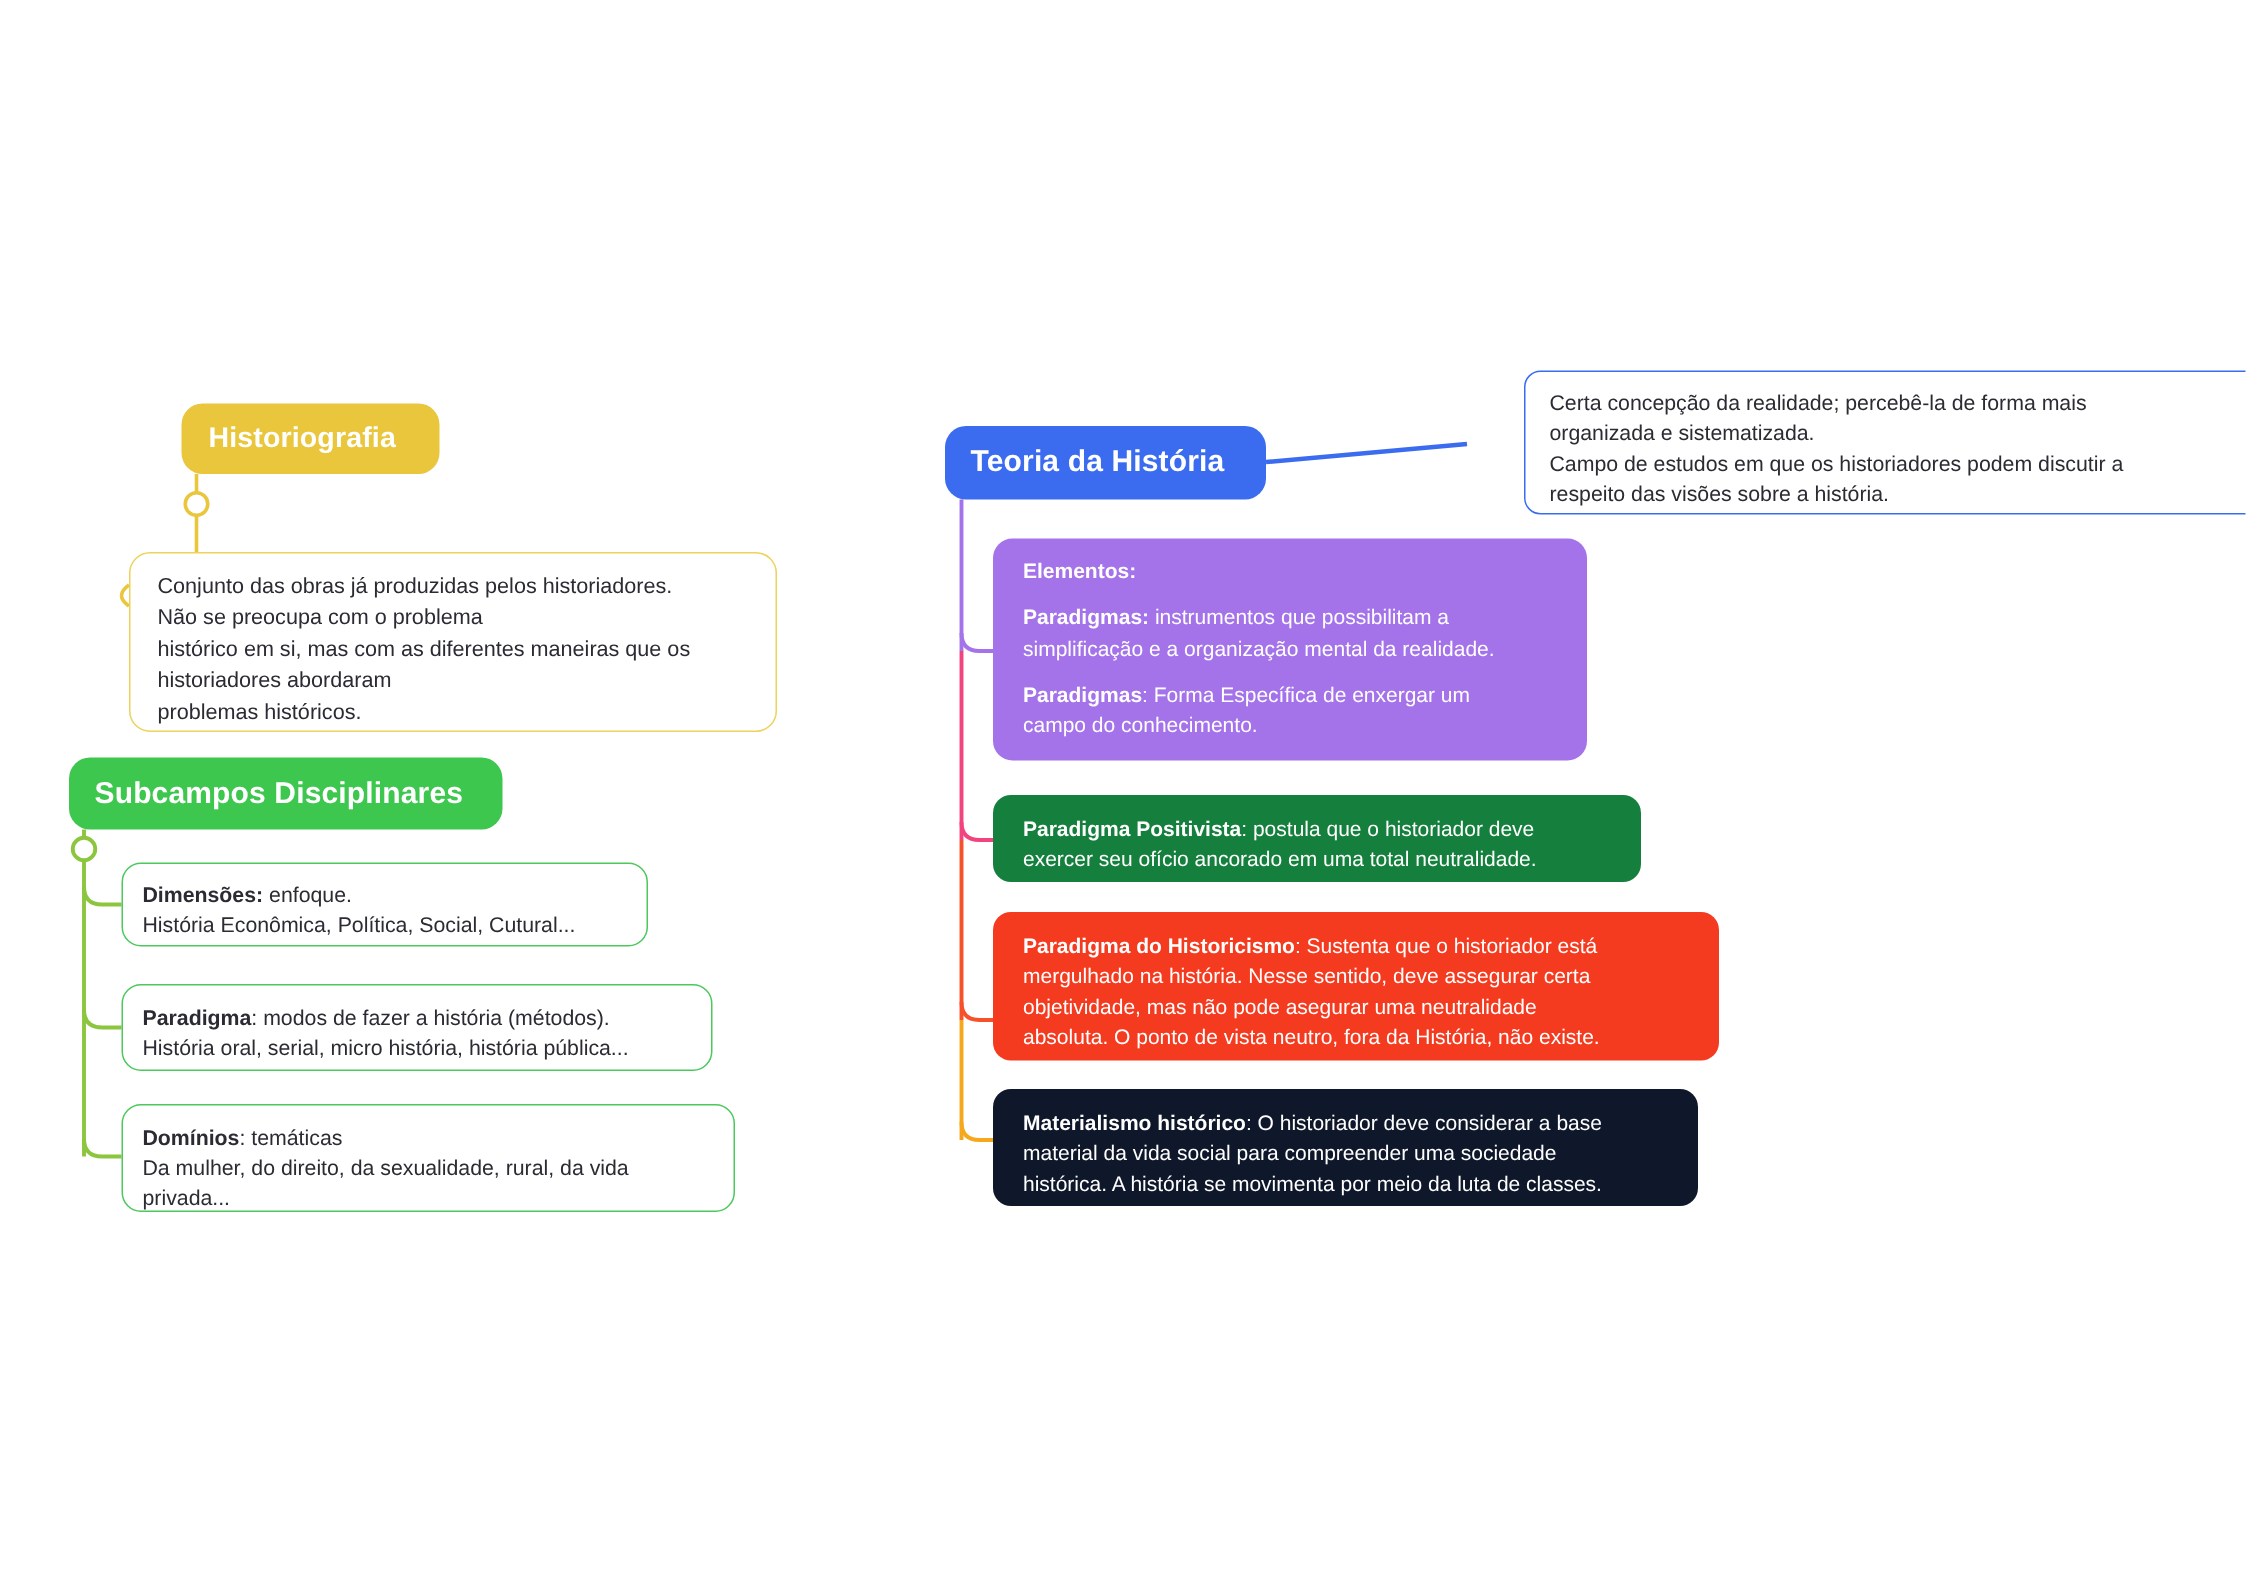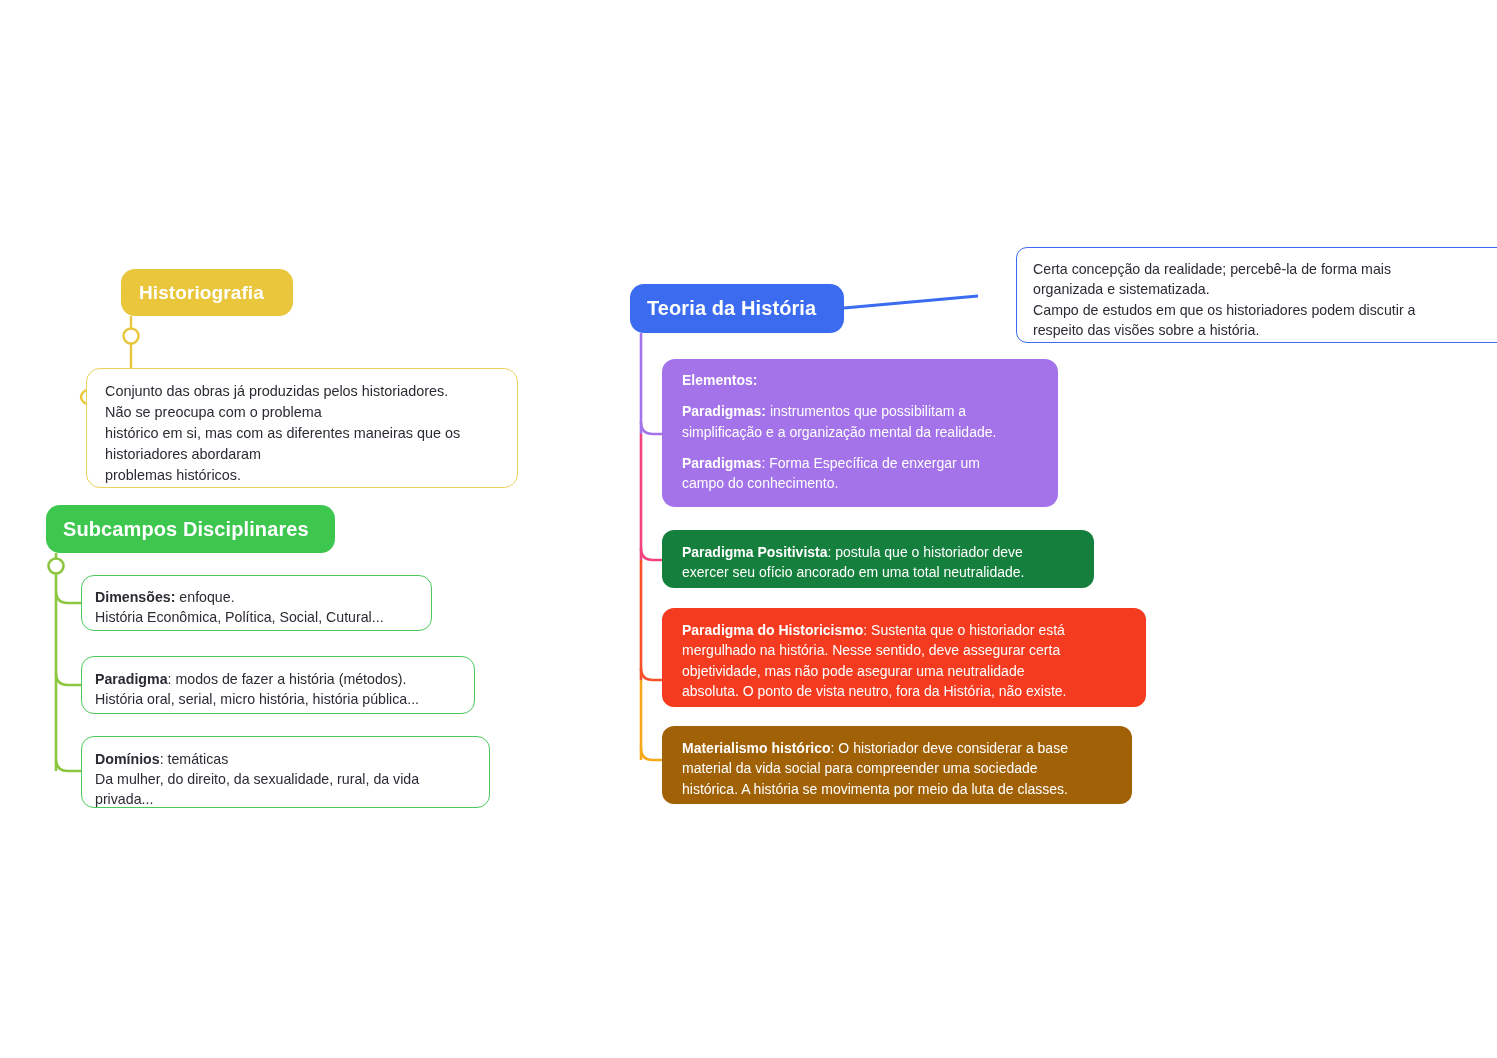--- a/index.html
+++ b/index.html
@@ -178,21 +178,21 @@
     height: 99px;
     background: #f53b1f;
     padding-top: 12px;
   }
 
   #card-materialismo {
     left: 662px;
     top: 726px;
     width: 470px;
     height: 78px;
-    background: #a16207;
+    background: #0f172a;
     padding-top: 12px;
   }
 
   .b { font-weight: bold; }
   .gap { display: block; height: 11px; }
   .ln { display: block; }
 </style>
 </head>
 <body>
 

